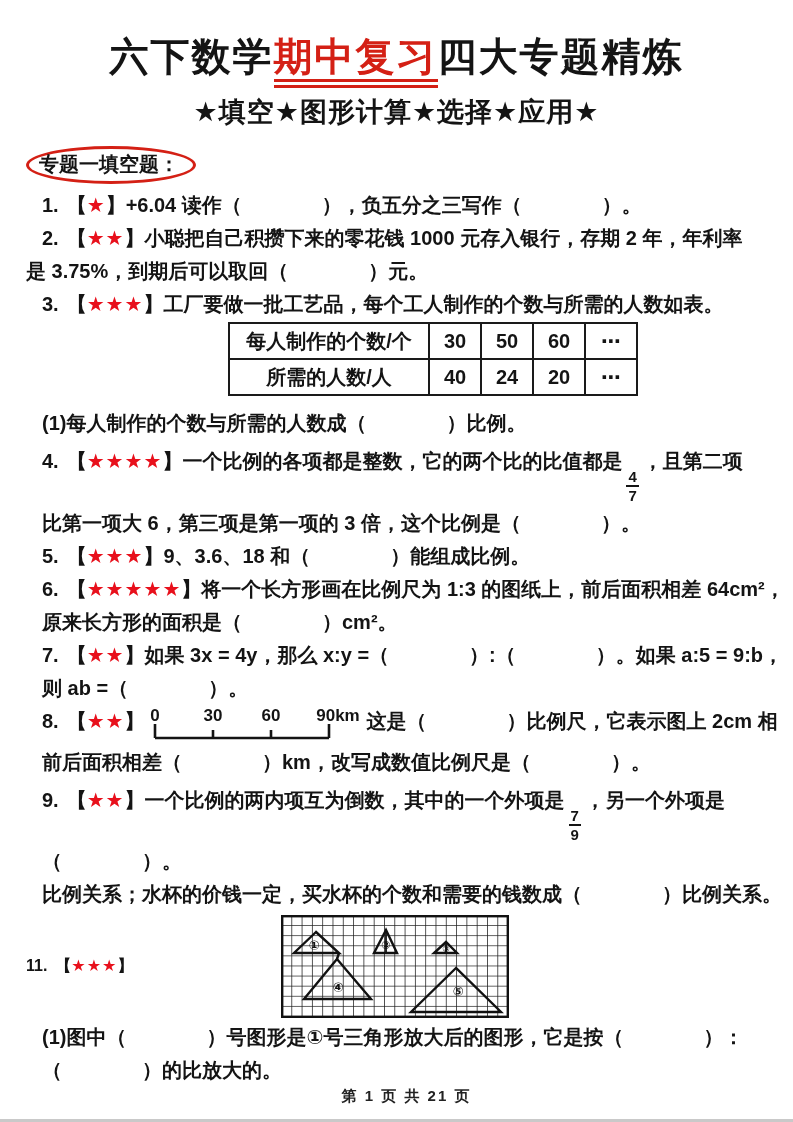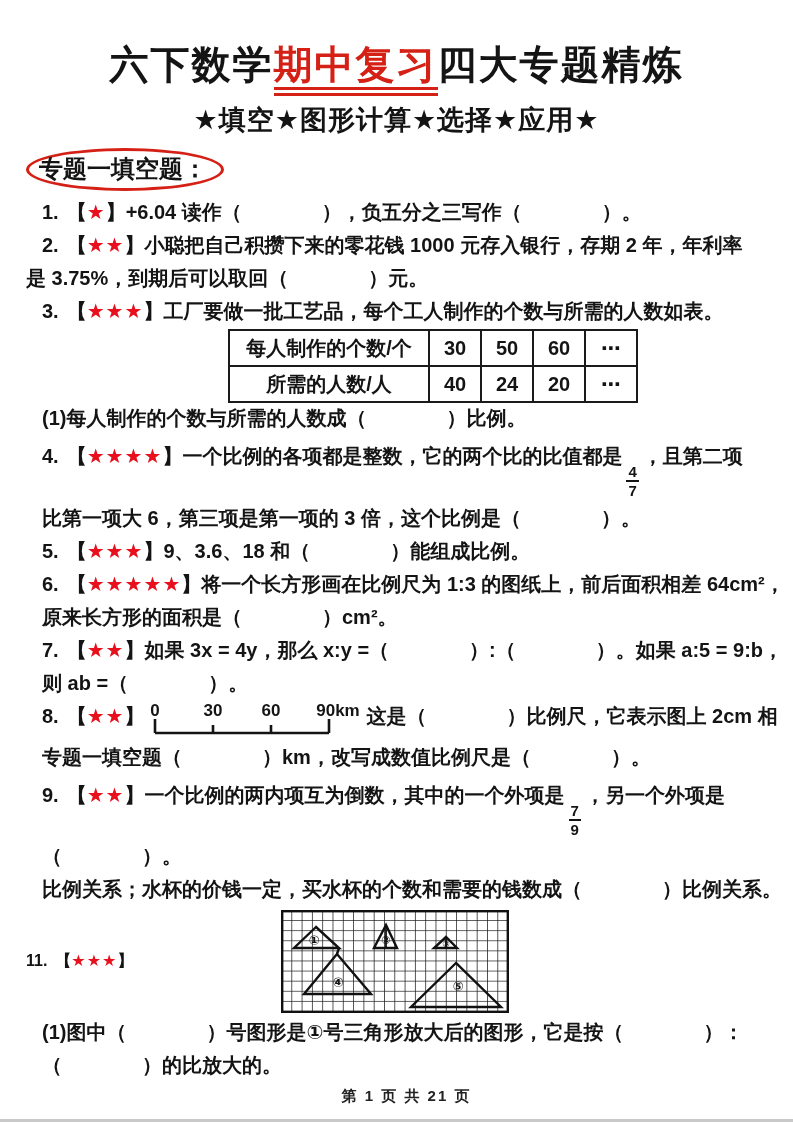--- a/index.html
+++ b/index.html
@@ -1,37 +1,37 @@
 <!DOCTYPE html>
 <html><head>
 <meta charset="utf-8">
 <style>
   html,body{margin:0;padding:0;}
   body{
     width:793px;height:1122px;background:#ffffff;
     font-family:"Liberation Sans","DejaVu Sans",sans-serif;
     font-weight:bold;color:#141414;overflow:hidden;position:relative;
   }
-  .page{box-sizing:border-box;width:793px;height:1122px;padding:30px 26px 0 26px;position:relative;}
+  .page{box-sizing:border-box;width:793px;height:1122px;padding:22px 26px 0 26px;position:relative;}
   .title{text-align:center;font-size:39px;letter-spacing:2px;margin:8px 0 10px 0;}
   .hl{color:#d42015;border-bottom:9px double #d42015;padding-bottom:1px;}
-  .subtitle{text-align:center;font-size:27px;letter-spacing:1px;margin:0 0 10px 0;}
+  .subtitle{text-align:center;font-size:27px;letter-spacing:1px;margin:0 0 16px 0;}
   .section{margin:0 0 6px 0;}
   .oval{
-    display:inline-block;font-size:24px;color:#141414;
+    display:inline-block;font-size:20px;color:#141414;
     border:3px solid #d42015;border-radius:50%;
     padding:2px 14px 3px 10px;
   }
   .q{font-size:20px;line-height:30px;margin:0 0 3px 16px;white-space:nowrap;}
   .qnum{display:inline-block;margin-right:8px;}
   .stars{color:#e8101c;letter-spacing:1px;}
   .br{letter-spacing:0;}
   .cont{margin-left:0;}
   
-  table.wtab{border-collapse:collapse;margin:2px 0 0 202px;border-radius:27px;}
+  table.wtab{border-collapse:collapse;margin:2px 0 12px 202px;border-radius:27px;}
   table.wtab td{
     border:2.5px solid #1a1a1a;text-align:center;font-size:20px;
     height:34px;padding:0 8px;
   }
   td.hcell{width:182px;}
   td.vcell{width:34px;}
   
   .frac{display:inline-flex;flex-direction:column;align-items:center;
     vertical-align:-14px;font-size:15px;line-height:1.15;margin:0 4px;}
   .frac .den{border-top:2px solid #141414;padding:0 2px;}
@@ -107,21 +107,21 @@
     <span><span class="qnum">8.</span><span class="br">【</span><span class="stars">★★</span><span class="br">】</span></span>
     <svg class="ruler" width="212" height="38" viewBox="0 0 212 38">
       <text x="8" y="15" font-size="17" font-weight="bold" fill="#141414" text-anchor="middle">0</text>
       <text x="66" y="15" font-size="17" font-weight="bold" fill="#141414" text-anchor="middle">30</text>
       <text x="124" y="15" font-size="17" font-weight="bold" fill="#141414" text-anchor="middle">60</text>
       <text x="191" y="15" font-size="17" font-weight="bold" fill="#141414" text-anchor="middle">90km</text>
       <path d="M8 32 H182 M8 18 V32 M182 18 V32 M66 24 V32 M124 24 V32" stroke="#141414" stroke-width="2.6" fill="none"></path>
     </svg>
     <span>这是（　　　　）比例尺，它表示图上 2cm 相</span>
   </div>
-  <div class="q">专题一填空题（　　　　）km，改写成数值比例尺是（　　　　）。</div>
+  <div class="q">前后面积相差（　　　　）km，改写成数值比例尺是（　　　　）。</div>
 
   <div class="q fline"><span class="qnum">9.</span><span class="br">【</span><span class="stars">★★</span><span class="br">】</span><span>一个比例的两内项互为倒数，其中的一个外项是</span><span class="frac">
         <span>7</span>
         <span class="den">9</span>
       </span><span>，另一个外项是</span></div>
   <div class="q">（　　　　）。</div>
 
   <div class="q">比例关系；水杯的价钱一定，买水杯的个数和需要的钱数成（　　　　）比例关系。</div>
 
   <div class="figrow">

